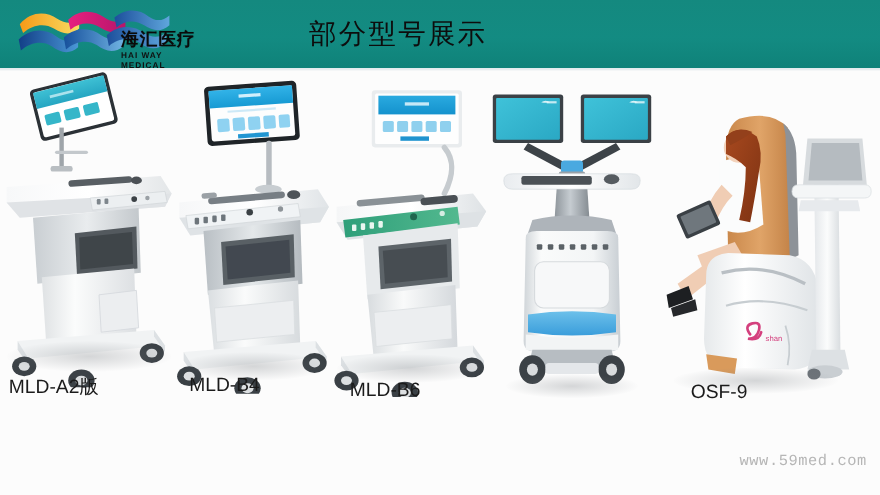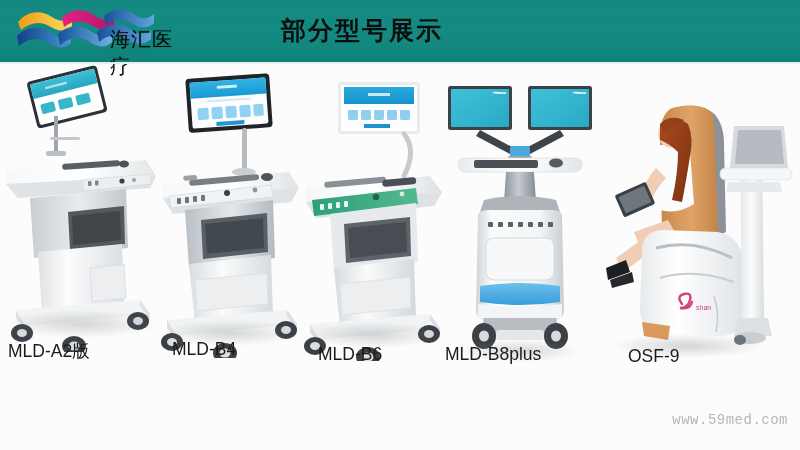--- a/index.html
+++ b/index.html
@@ -16,32 +16,32 @@
     position:absolute;left:0;top:0;width:800px;height:62px;
     background:linear-gradient(180deg,#14897f 0%,#138b82 55%,#0f8279 100%);
   }
   .header-underline{position:absolute;left:0;top:62px;width:800px;height:2px;background:#e9eef0;}
 
   .logo{position:absolute;left:14px;top:6px;width:176px;height:52px;}
   .logo svg{display:block;}
   .logo-cn{
     position:absolute;left:96px;top:20px;
     font-family:"DejaVu Sans","Liberation Sans",sans-serif;
-    font-size:20px;font-weight:normal;color:#0a0a0a;letter-spacing:1px;
+    font-size:16px;font-weight:bold;color:#0a0a0a;letter-spacing:1px;
     text-shadow:0 0 1px rgba(0,0,0,.4);
   }
   .logo-en{
     position:absolute;left:96px;top:40px;
     font-family:"Liberation Sans",sans-serif;
     font-size:7.5px;font-weight:bold;color:#101010;letter-spacing:.9px;
   }
   .page-title{
     position:absolute;left:281px;top:14px;
     font-family:"DejaVu Sans","Liberation Sans",sans-serif;
-    font-size:25px;font-weight:bold;color:#0d0d0d;letter-spacing:2px;
+    font-size:25px;font-weight:normal;color:#0d0d0d;letter-spacing:2px;
   }
 
   
   .products{position:absolute;left:0;top:52px;width:800px;height:386px;}
   .product{position:absolute;}
   .caption{
     position:absolute;
     font-family:"Liberation Sans","DejaVu Sans",sans-serif;
     font-size:17.5px;color:#1b1b1b;white-space:nowrap;
   }
@@ -89,20 +89,21 @@
 
         <path d="M4,16 C14,4 28,4 38,11 C46,16 52,16 58,11 L58,20 C50,27 43,25 35,20 C27,15 16,16 7,24 Z" fill="url(#gO)"></path>
         <path d="M48,12 C58,2 72,3 81,10 C88,15 94,15 100,10 L100,19 C92,26 85,24 77,19 C69,14 59,14 50,21 Z" fill="url(#gP)"></path>
         <path d="M90,10 C100,1 113,2 121,9 C128,14 134,13 140,8 L140,17 C132,24 125,22 117,17 C109,12 100,12 92,19 Z" fill="url(#gB)"></path>
 
         <path d="M3,30 C14,19 28,20 37,27 C45,33 51,32 57,27 L57,37 C49,44 41,42 33,36 C25,31 14,32 5,40 Z" fill="url(#gB2)"></path>
         <path d="M44,28 C55,18 69,19 78,26 C86,31 92,31 98,26 L98,36 C90,43 82,41 74,35 C66,30 55,31 46,39 Z" fill="url(#gB3)"></path>
         <path d="M83,26 C94,16 108,17 117,24 C125,29 131,28 137,24 L137,33 C129,40 121,39 113,33 C105,28 94,28 85,36 Z" fill="url(#gB)"></path>
       </svg>
       <div class="logo-cn">海汇医疗</div>
+      <div class="logo-en">HAI WAY MEDICAL</div>
     </div>
 
     <div class="page-title">部分型号展示</div>
   </div>
   <div class="header-underline"></div>
 
   <div class="products">
 
     <div class="product" style="left:0px;top:0px;width:165px;height:300px;">
       <div class="shadowblob" style="left:6px;top:258px;width:150px;height:28px;"></div>
@@ -408,21 +409,20 @@
 
         <path d="M38,222 Q80,228 122,222 L122,236 Q80,242 38,236 Z" fill="#f2f4f5"></path>
 
         <path d="M44,236 L116,236 L120,252 L40,252 Z" fill="#b7bdc2"></path>
         <ellipse cx="44" cy="254" rx="12" ry="13" fill="#3b4146"></ellipse>
         <ellipse cx="44" cy="254" rx="5" ry="5.5" fill="#d8dbdd"></ellipse>
         <ellipse cx="116" cy="254" rx="12" ry="13" fill="#3b4146"></ellipse>
         <ellipse cx="116" cy="254" rx="5" ry="5.5" fill="#d8dbdd"></ellipse>
         <rect x="56" y="248" width="48" height="10" rx="3" fill="#e4e7ea"></rect>
       </svg>
-      <div class="caption" style="left:5px;top:262px;">MLD-B8plus</div>
     </div>
 
     <div class="product" style="left:598px;top:30px;width:200px;height:285px;">
       <div class="shadowblob" style="left:14px;top:252px;width:150px;height:24px;"></div>
       <svg width="200" height="285" viewBox="0 0 200 285">
         <defs>
           <linearGradient id="chairG" x1="0" y1="0" x2="1" y2="0">
             <stop offset="0" stop-color="#c9874a"></stop>
               <stop offset=".5" stop-color="#e0a468"></stop>
               <stop offset="1" stop-color="#c07f44"></stop>

